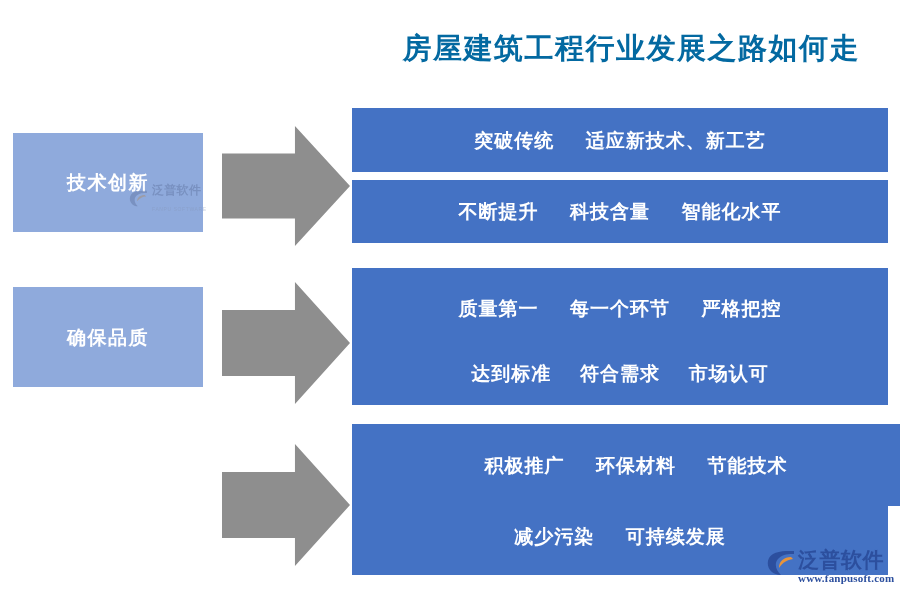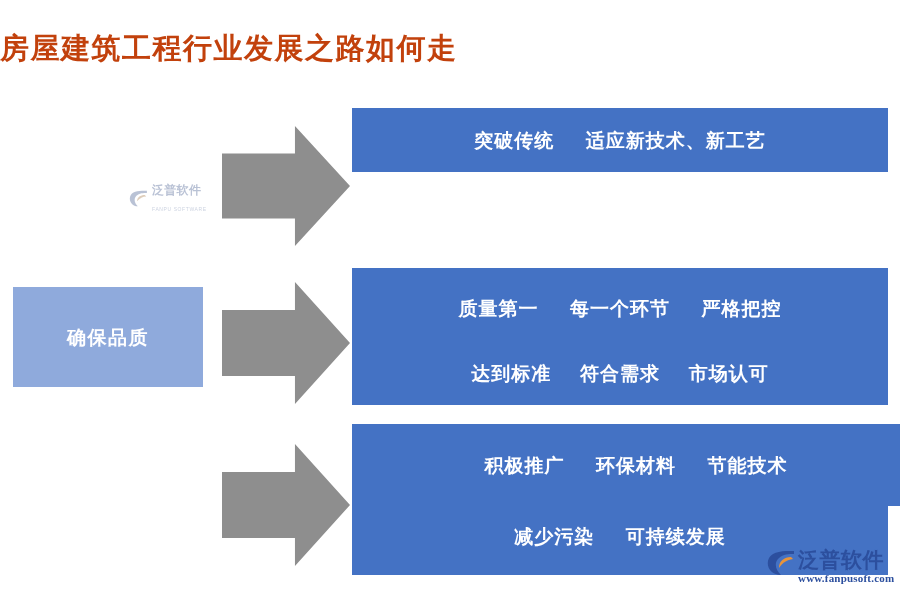--- a/index.html
+++ b/index.html
@@ -24,24 +24,24 @@
     width: 900px;
     height: 600px;
   }
 
   
   .title {
     position: absolute;
     left: 0;
     top: 26px;
     width: 860px;
-    text-align: left;
+    text-align: right;
     font-size: 29px;
     font-weight: bold;
-    color: #c2410c;
+    color: #0369a1;
     letter-spacing: 1.5px;
     line-height: 44px;
     white-space: nowrap;
   }
 
   
   .row {
     position: absolute;
     left: 0;
     width: 900px;
@@ -192,27 +192,33 @@
   }
 </style>
 </head>
 <body>
 
 <div id="canvas">
 
   <div class="title">房屋建筑工程行业发展之路如何走</div>
 
   <div class="row row-1">
+    <div class="stage-box">
+      <span class="stage-label">技术创新</span>
+    </div>
 
     <div class="arrow-wrap">
       <div class="arrow-shape"></div>
     </div>
 
     <div class="panel panel-a">
       <span class="panel-text">突破传统     适应新技术、新工艺</span>
+    </div>
+    <div class="panel panel-b">
+      <span class="panel-text">不断提升     科技含量     智能化水平</span>
     </div>
   </div>
 
   <div class="row row-2">
     <div class="stage-box">
       <span class="stage-label">确保品质</span>
     </div>
 
     <div class="arrow-wrap">
       <div class="arrow-shape"></div>

